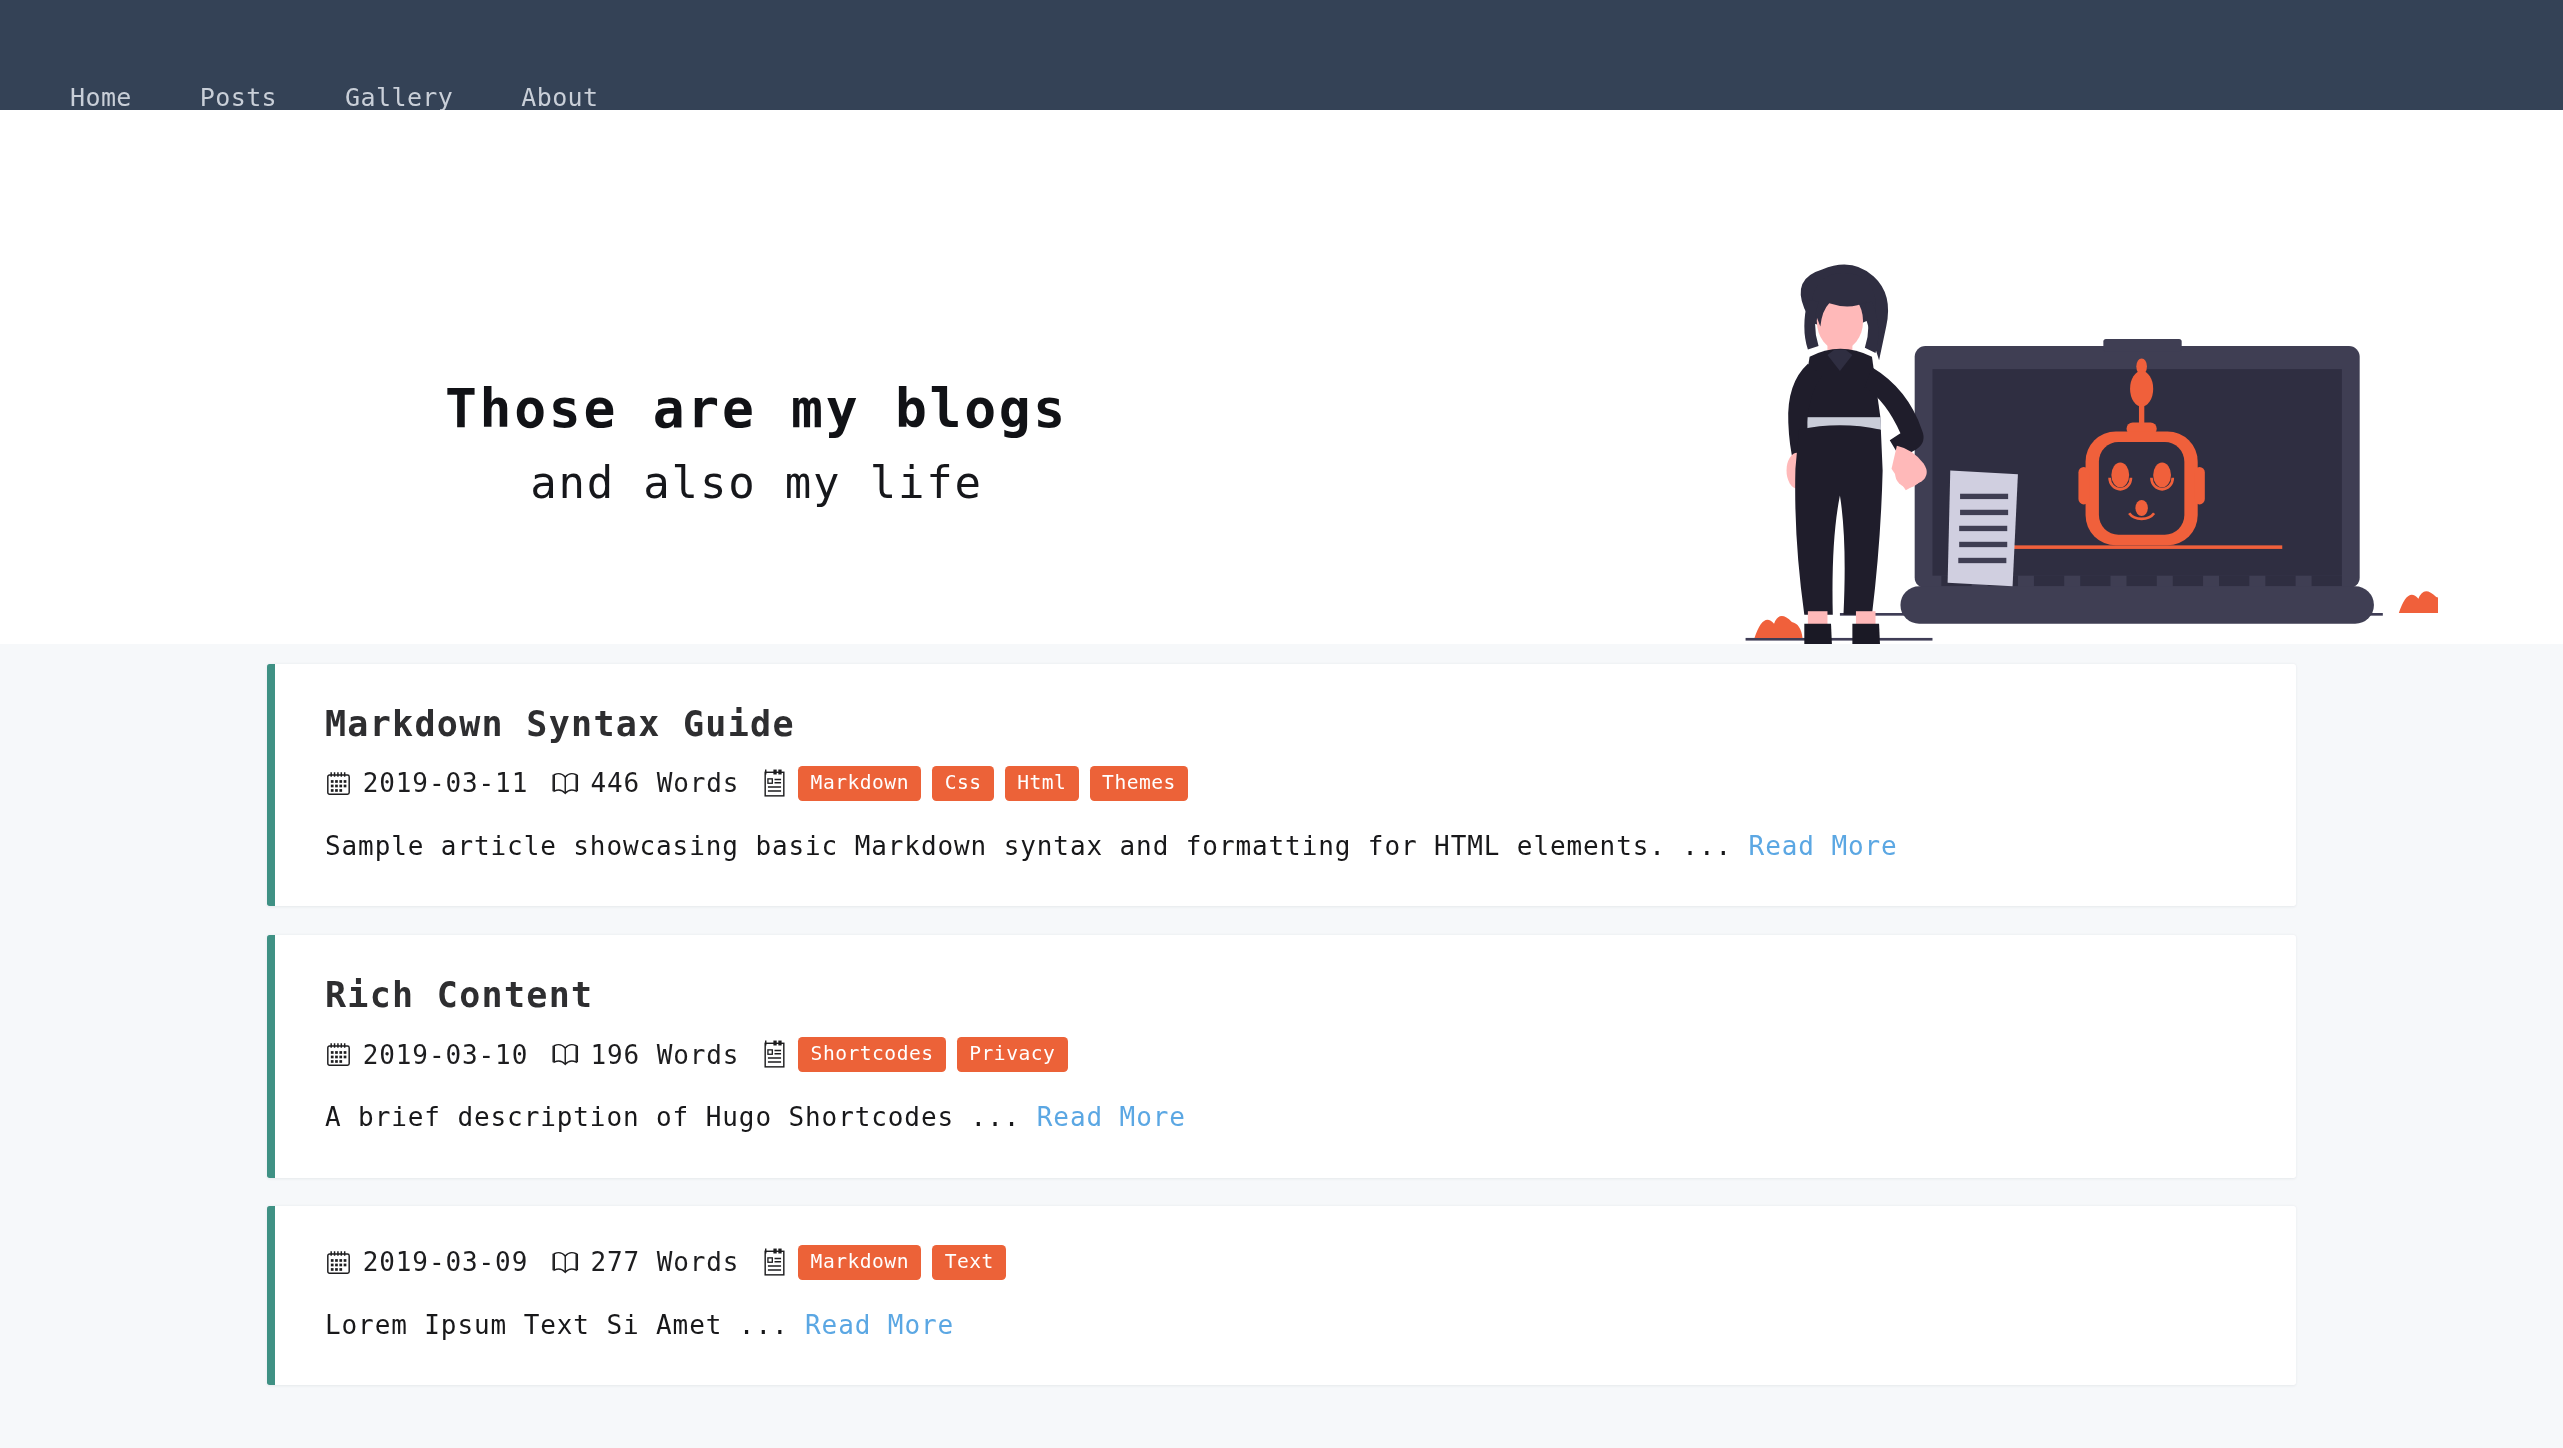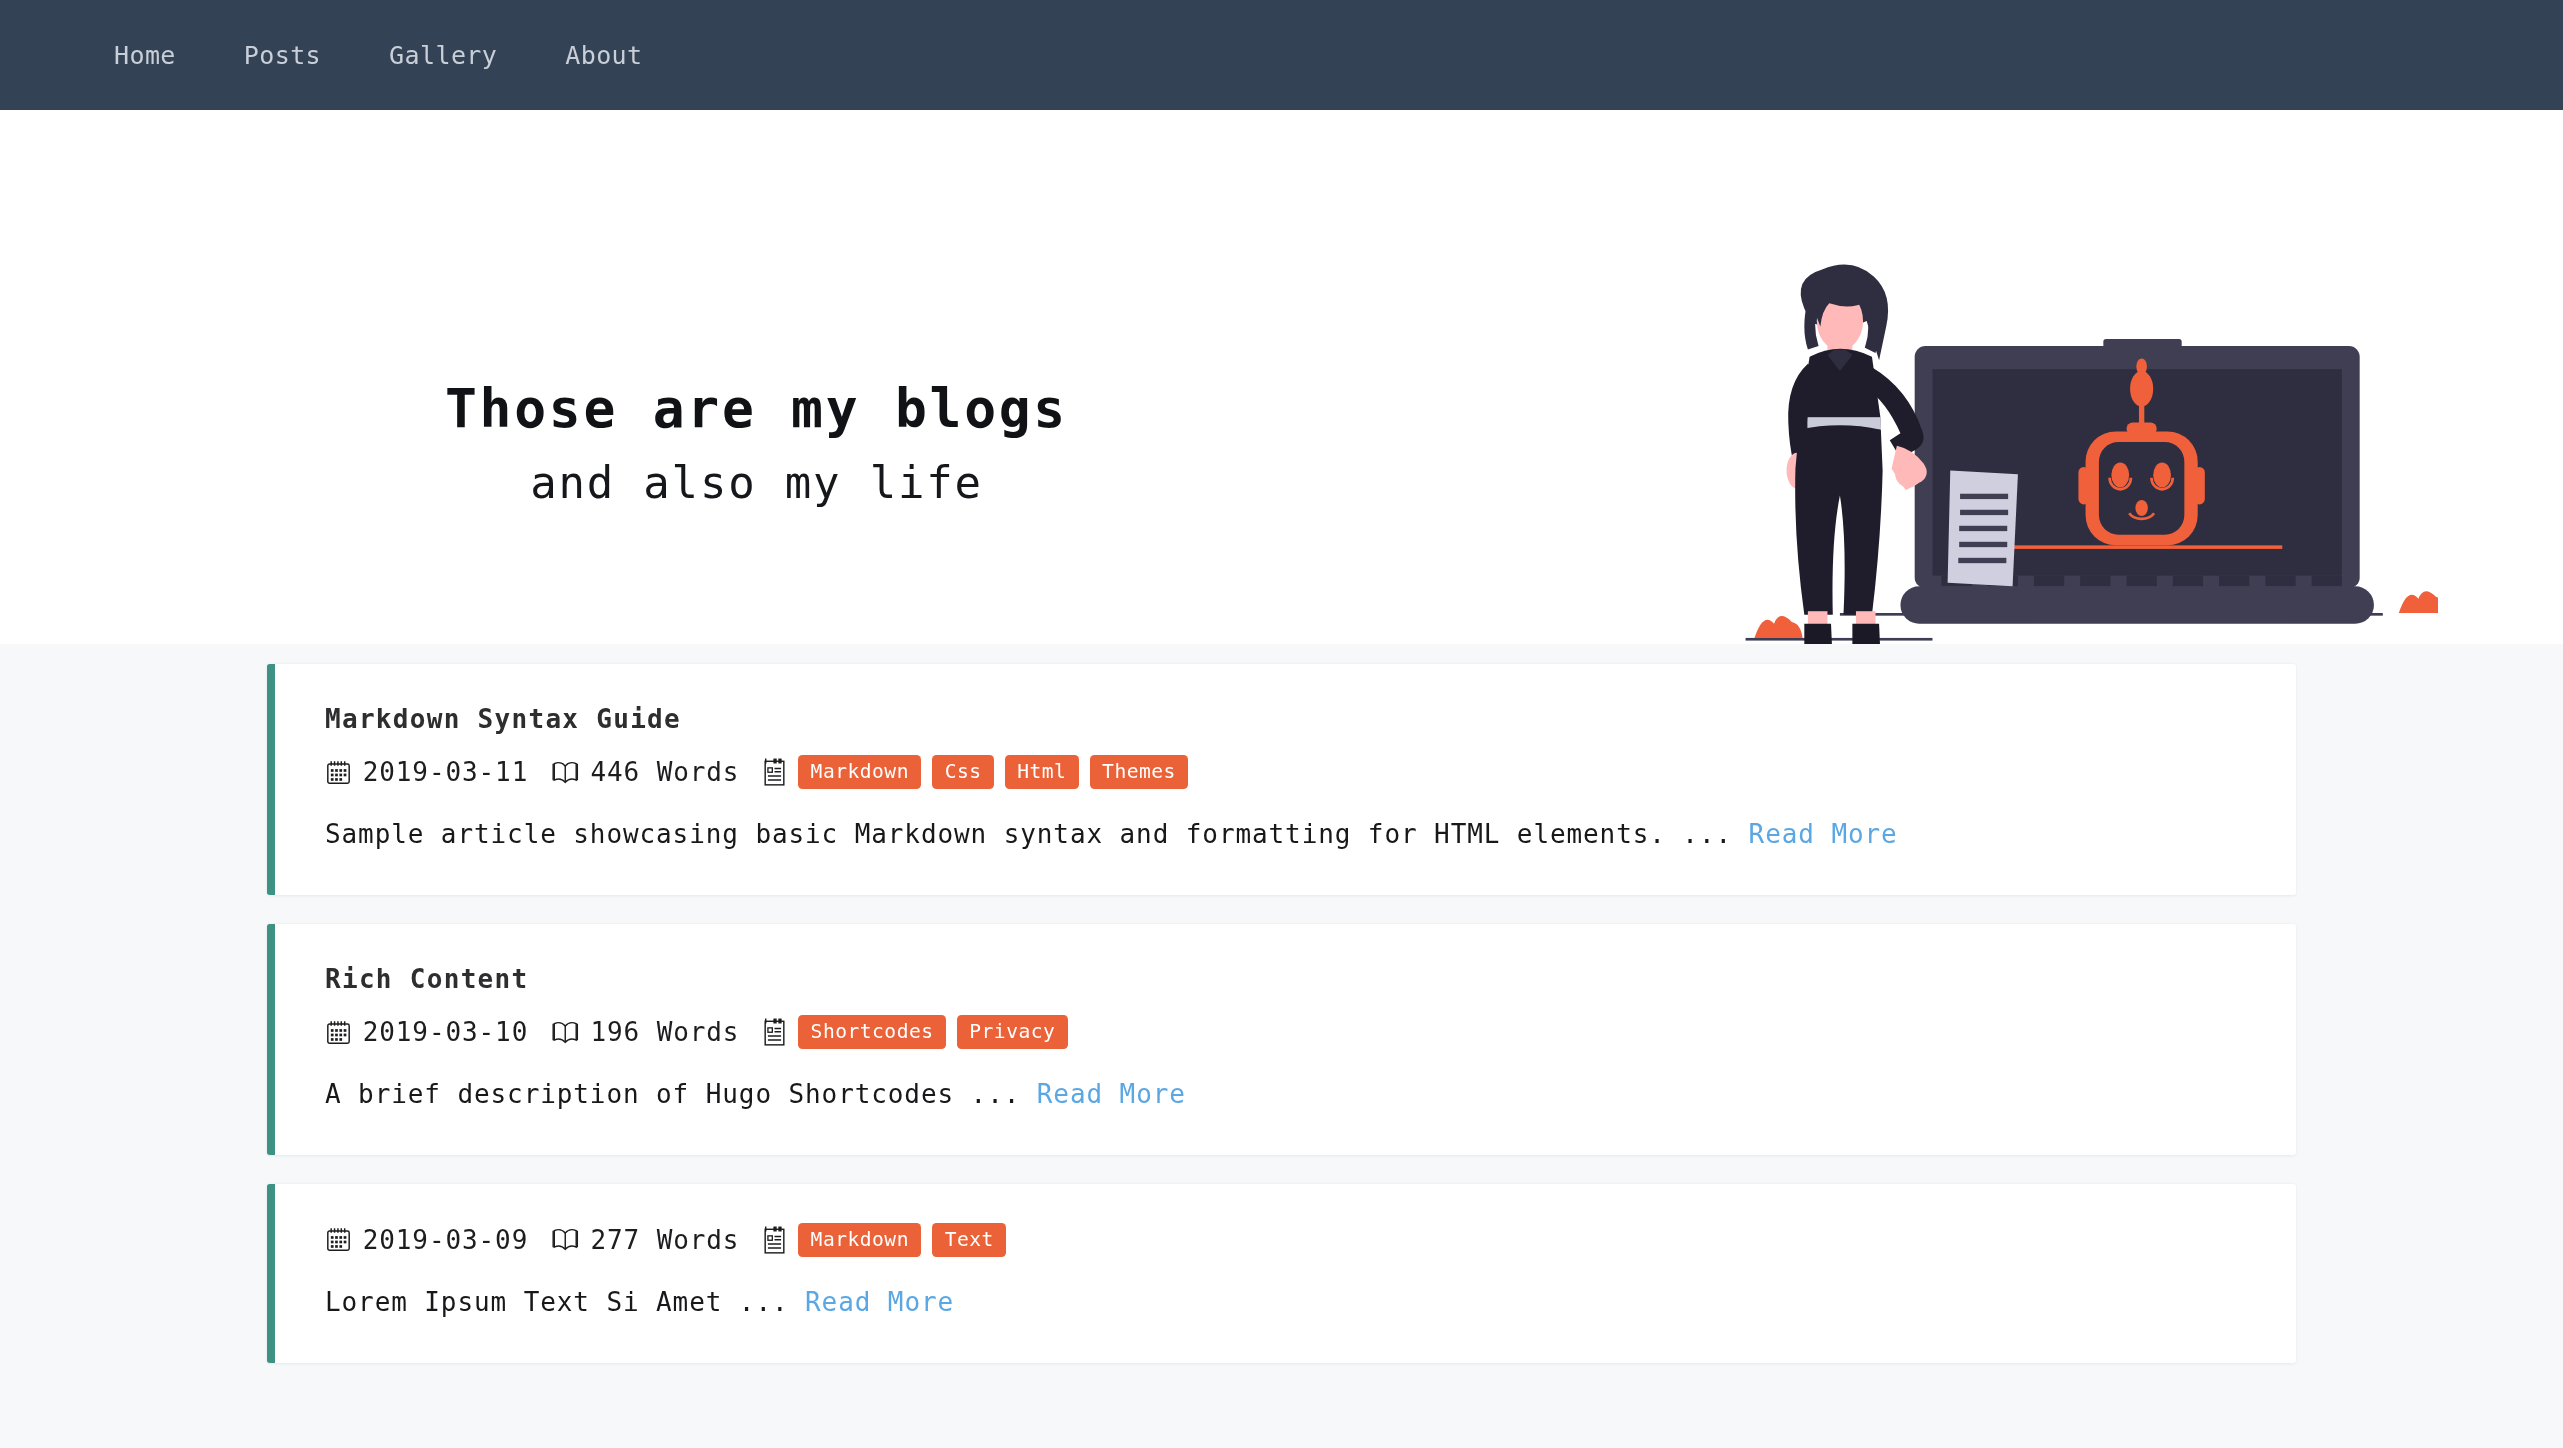--- a/index.html
+++ b/index.html
@@ -15,22 +15,22 @@
     background: #f6f8fa;
     font-family: "DejaVu Sans Mono", "Liberation Mono", monospace;
     -webkit-font-smoothing: antialiased;
   }
 
   
   .navbar {
     height: 110px;
     background: #344256;
     display: flex;
-    align-items: center;
-    padding-left: 80px;
+    align-items: flex-end;
+    padding-left: 36px;
     width: 100%;
   }
   .nav-list {
     display: flex;
     align-items: center;
     list-style: none;
     gap: 0;
   }
   .nav-item {
     color: #c9cfd8;
@@ -93,21 +93,21 @@
     position: relative;
     margin: 0 auto 28.5px auto;
     width: 2029px;
     background: #ffffff;
     border-left: 8px solid #3f9184;
     border-radius: 2.7px;
     box-shadow: 0 0.9px 2.7px rgba(30,40,60,0.07);
     padding: 39px 50px 41px 50px;
   }
   .post-title {
-    font-size: 26px;
+    font-size: 35px;
     color: #2e2e30;
     letter-spacing: 1.3px;
     line-height: 1.25;
     margin-bottom: 19.6px;
     font-family: "DejaVu Sans Mono", "Liberation Mono", monospace;
   }
   .post-meta {
     display: flex;
     align-items: center;
     flex-wrap: wrap;

